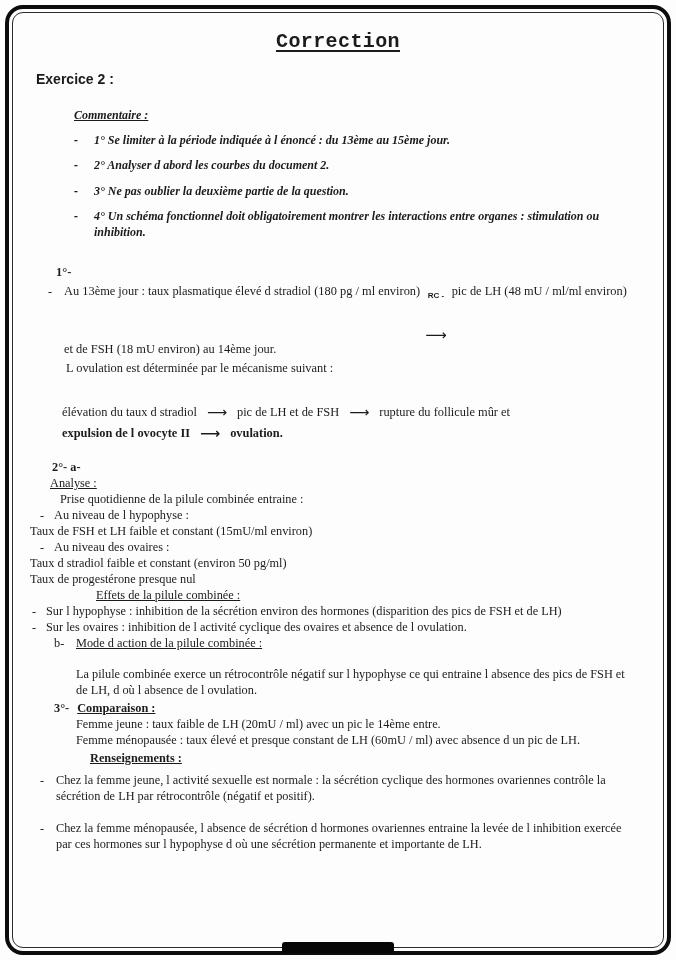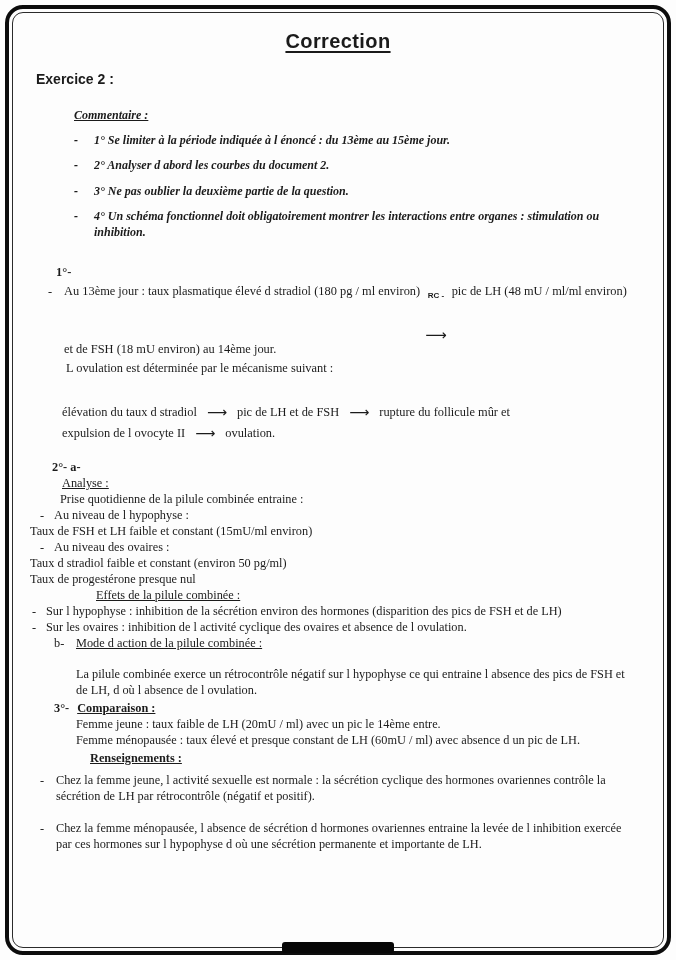--- a/index.html
+++ b/index.html
@@ -9,21 +9,21 @@
     font-family: "Liberation Serif", serif;
     color: #1b1b1b;
   }
   .sheet { position: relative; width: 676px; height: 960px; background: #fdfdfd; overflow: hidden; }
   .outer-frame { position: absolute; inset: 5px; border: 4px solid #0c0c0c; border-radius: 18px; pointer-events: none; }
   .inner-frame { position: absolute; inset: 12px; border: 1px solid #2b2b2b; border-radius: 11px; pointer-events: none; }
   .content { position: absolute; top: 16px; left: 18px; right: 18px; bottom: 16px; padding: 8px 12px; }
 
   .doc-title {
     margin: 6px 0 0 0; text-align: center;
-    font-family: Liberation Sans, sans-serif;
+    font-family: Liberation Mono, monospace;
     font-size: 20px; font-weight: 700; letter-spacing: .4px;
     text-decoration: underline; text-underline-offset: 3px;
   }
   .exercise { font-family: "Liberation Sans", sans-serif; font-weight: 700; font-size: 14px; margin: 18px 0 0 6px; }
 
   .u { text-decoration: underline; }
   .dash { flex: none; }
 
   
   .commentaire { margin: 20px 0 0 44px; width: 528px; font-weight: 700; font-style: italic; font-size: 12px; line-height: 1.35; }
@@ -37,26 +37,26 @@
   .bullet { display: flex; }
   .bullet .dash { width: 16px; }
   .s1-bullet { margin-top: 2px; width: 588px; }
   .rc-arrow { display: inline-flex; flex-direction: column; align-items: center; line-height: .75; vertical-align: -3px; margin: 0 5px; gap: 31px; }
   .rc-label { font-size: 8px; font-weight: 700; font-family: "Liberation Sans", sans-serif; }
   .rc-glyph { font-family: "DejaVu Sans", sans-serif; font-size: 15px; }
   .s1-line3 { margin: 3px 0 0 18px; }
   .mechanism { margin: 26px 0 0 14px; }
   .mech-line { display: flex; align-items: center; flex-wrap: wrap; }
   .arrow { font-family: "DejaVu Sans", sans-serif; font-size: 14px; margin: 0 10px; }
-  .mech-line2 { margin-top: 3px; }
+  .mech-line2 { margin-top: 3px; font-weight: bold; }
 
   
   .sec2 { margin-top: 18px; font-size: 12.3px; line-height: 1.3; }
   .s2-label { font-weight: 700; margin-left: 22px; }
-  .s2-analyse { margin-left: 32px; }
+  .s2-analyse { margin-left: 20px; }
   .s2-intro { margin-left: 30px; }
   .s2-bullet { margin-left: 10px; }
   .s2-bullet .dash { width: 14px; }
   .s2-detail { }
   .s2-effets { margin-left: 66px; }
   .s2-effect { margin-left: 2px; width: 604px; }
   .s2-effect .dash { width: 14px; }
   .s2-bline { display: flex; margin-left: 24px; }
   .s2-bline .blabel { width: 22px; flex: none; }
   .s2-btext { margin-left: 46px; width: 556px; margin-top: 15px; }

